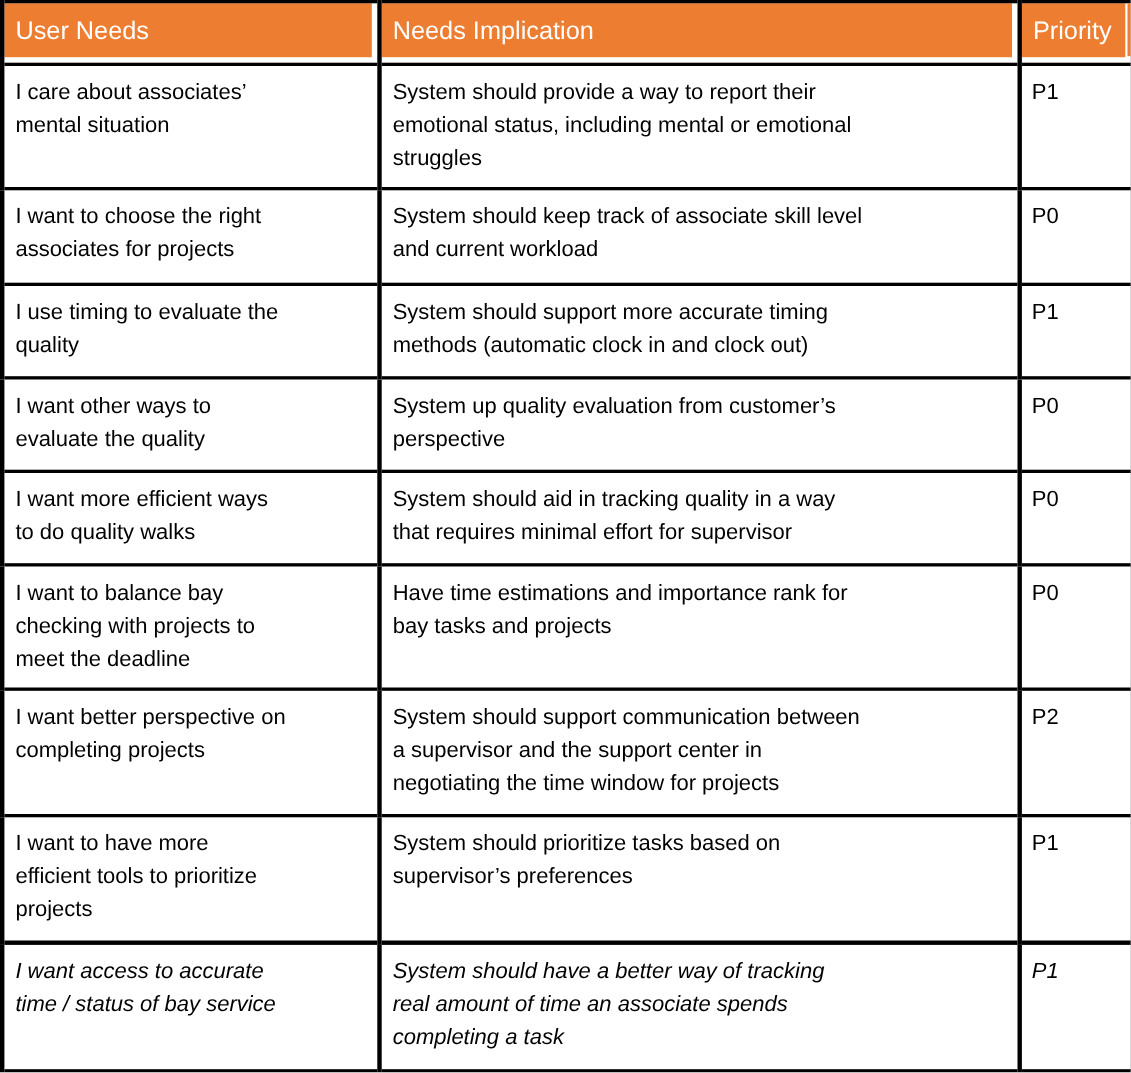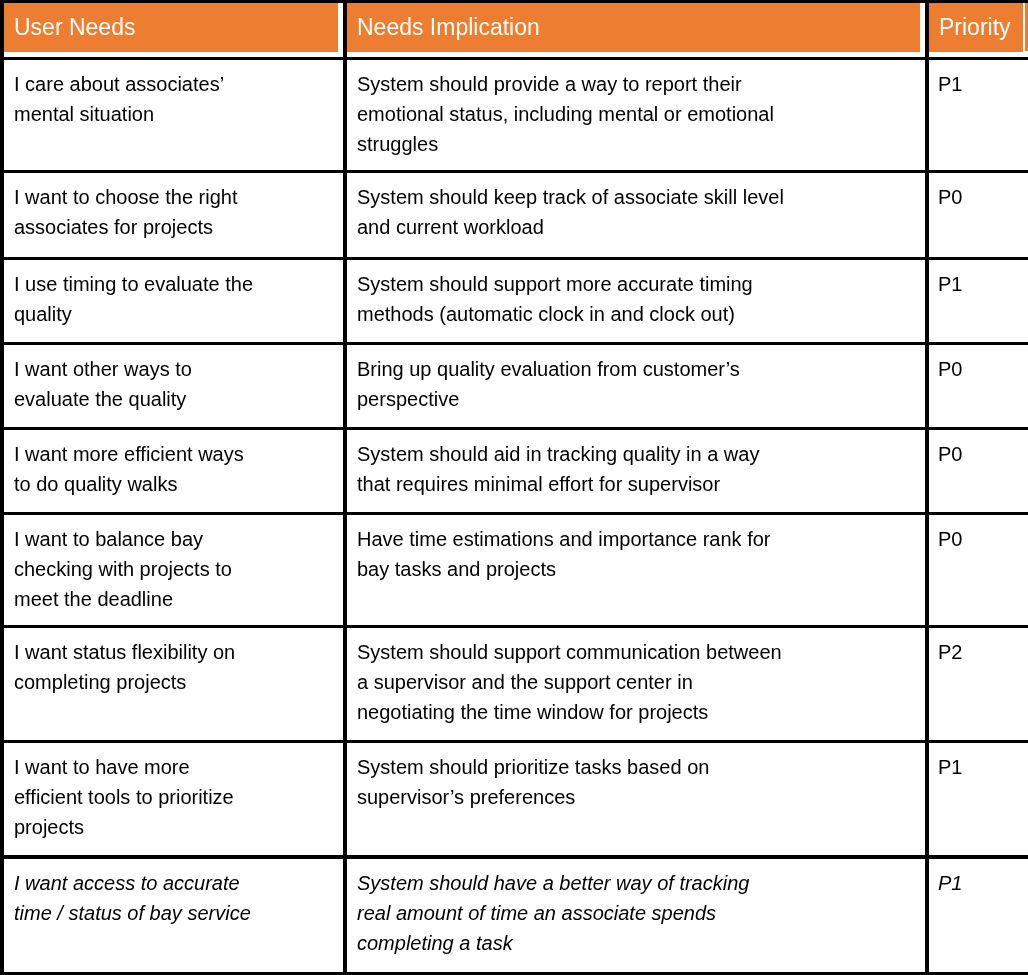--- a/index.html
+++ b/index.html
@@ -123,41 +123,41 @@
     <tr>
       <td class="col-user-need">I use timing to evaluate the
 quality</td>
       <td class="col-implication">System should support more accurate timing
 methods (automatic clock in and clock out)</td>
       <td class="col-priority">P1</td>
     </tr>
     <tr>
       <td class="col-user-need">I want other ways to
 evaluate the quality</td>
-      <td class="col-implication">Bring up quality evaluation from customer’s
+      <td class="col-implication">System up quality evaluation from customer’s
 perspective</td>
       <td class="col-priority">P0</td>
     </tr>
     <tr>
       <td class="col-user-need">I want more efficient ways
 to do quality walks</td>
       <td class="col-implication">System should aid in tracking quality in a way
 that requires minimal effort for supervisor</td>
       <td class="col-priority">P0</td>
     </tr>
     <tr>
       <td class="col-user-need">I want to balance bay
 checking with projects to
 meet the deadline</td>
       <td class="col-implication">Have time estimations and importance rank for
 bay tasks and projects</td>
       <td class="col-priority">P0</td>
     </tr>
     <tr>
-      <td class="col-user-need">I want status flexibility on
+      <td class="col-user-need">I want better perspective on
 completing projects</td>
       <td class="col-implication">System should support communication between
 a supervisor and the support center in
 negotiating the time window for projects</td>
       <td class="col-priority">P2</td>
     </tr>
     <tr>
       <td class="col-user-need">I want to have more
 efficient tools to prioritize
 projects</td>

